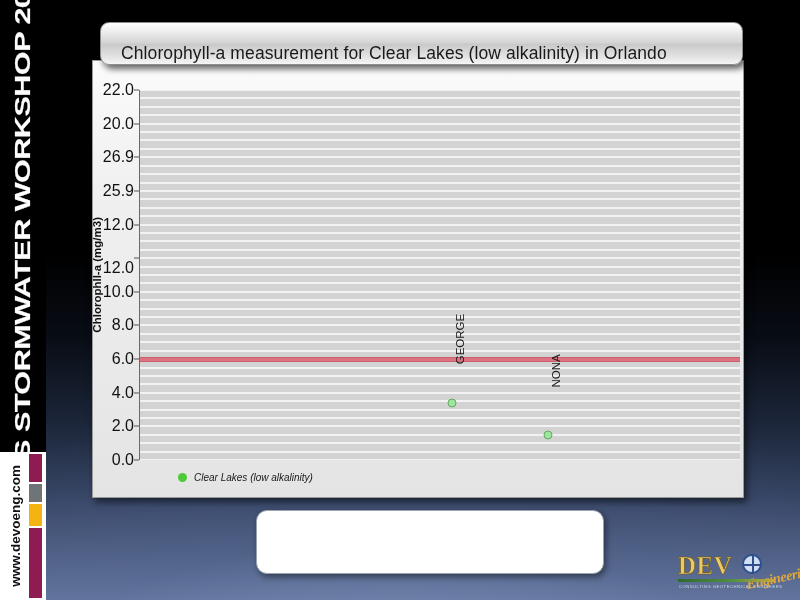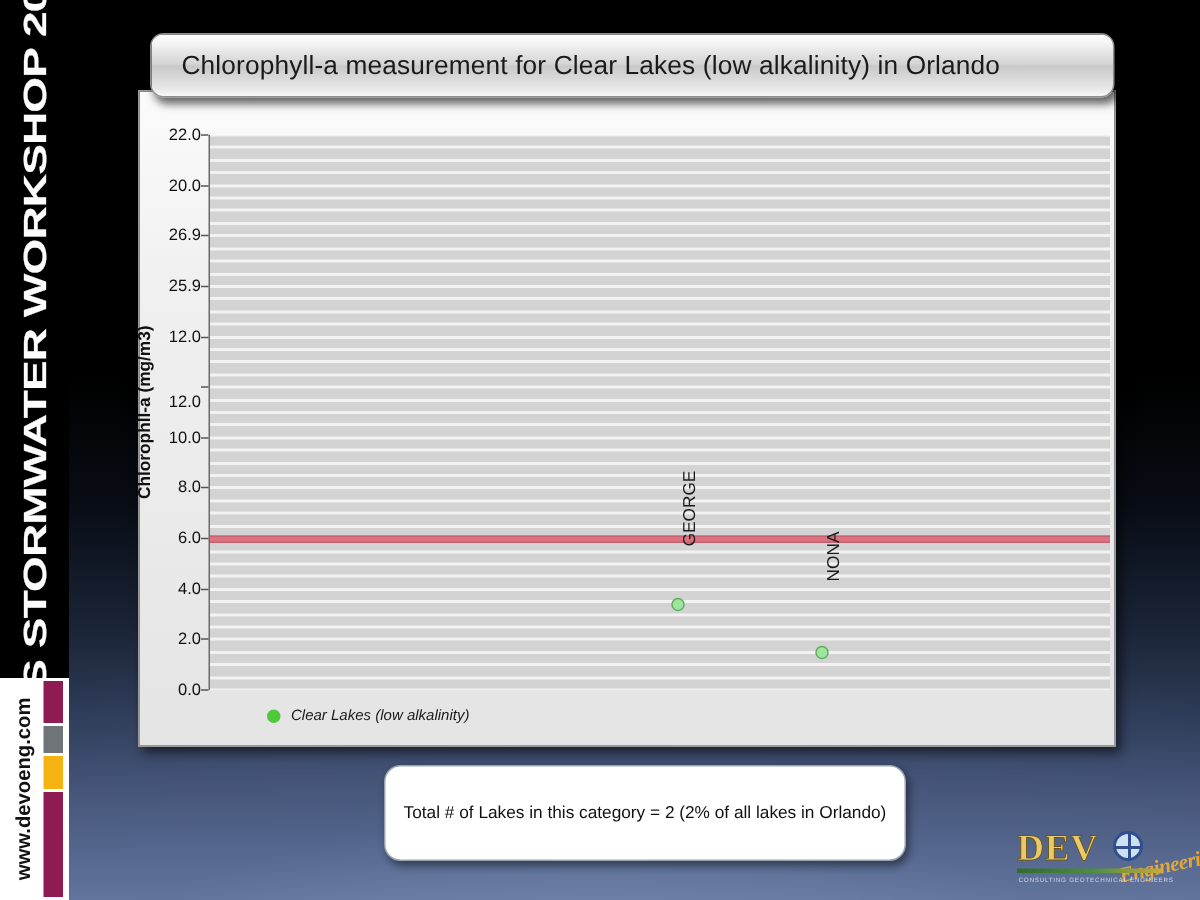--- a/index.html
+++ b/index.html
@@ -81,42 +81,42 @@
   }
 
   
   #title-bar {
     position:absolute; left:100px; top:22px; width:643px; height:43px;
     border-radius:9px;
     background:linear-gradient(to bottom,
       #ffffff 0%, #f4f4f4 14%, #d4d4d4 48%, #c9c9c9 52%, #e6e6e6 86%, #f6f6f6 100%);
     border:1px solid #8d8d8d;
     box-shadow:3px 4px 6px rgba(0,0,0,.6);
-    display:flex; align-items:center; padding-left:20px;
+    display:flex; align-items:flex-end; padding-left:20px;
     z-index:5;
   }
   #title-text {
     font-size:17.5px; color:#1a1a1a; white-space:nowrap; letter-spacing:0.1px;
   }
 
   
   #plot-area {
     position:absolute; left:140px; top:90px; width:600px; height:370px;
     background:#d3d3d3;
     overflow:hidden;
   }
   #gridlines { position:absolute; inset:0; }
   .gridline { position:absolute; left:0; width:100%; height:2px; background:#f2f2f2; }
   #criteria-line {
     position:absolute; left:0; width:100%; height:5px;
     background:#dd7280; border-top:1px solid #c9606f; border-bottom:1px solid #c9606f;
   }
   .axis-tick-label {
     position:absolute; right:0; transform:translateY(-50%);
-    font-size:11px; color:#111; text-align:right; width:48px;
+    font-size:16px; color:#111; text-align:right; width:48px;
   }
   #y-ticks { position:absolute; left:86px; top:90px; width:48px; height:370px; }
   .tick-mark {
     position:absolute; left:134px; width:5px; height:1px; background:#555;
     transform:translateY(-50%);
   }
   #y-axis-line { position:absolute; left:139px; top:90px; width:1px; height:370px; background:#6a6a6a; }
   #y-axis-title {
     position:absolute; left:88px; top:90px; height:370px; width:18px;
     display:flex; align-items:center; justify-content:center;
@@ -307,21 +307,20 @@
 <div id="y-axis-title">
   <span>Chlorophll-a (mg/m3)</span>
 </div>
 
 <div id="legend">
   <div id="legend-dot"></div>
   <div id="legend-label">Clear Lakes (low alkalinity)</div>
 </div>
 
 <div id="callout">
-  <div class="callout-line">Total # of Lakes in this category = 2 (2% of all lakes in Orlando)</div>
 </div>
 
 <div id="logo">
   <div id="logo-devo">DEV</div>
   <div id="logo-globe"></div>
   <div id="logo-script">Engineering</div>
   <div id="logo-bar"></div>
   <div id="logo-sub">CONSULTING GEOTECHNICAL ENGINEERS</div>
 </div>
 

